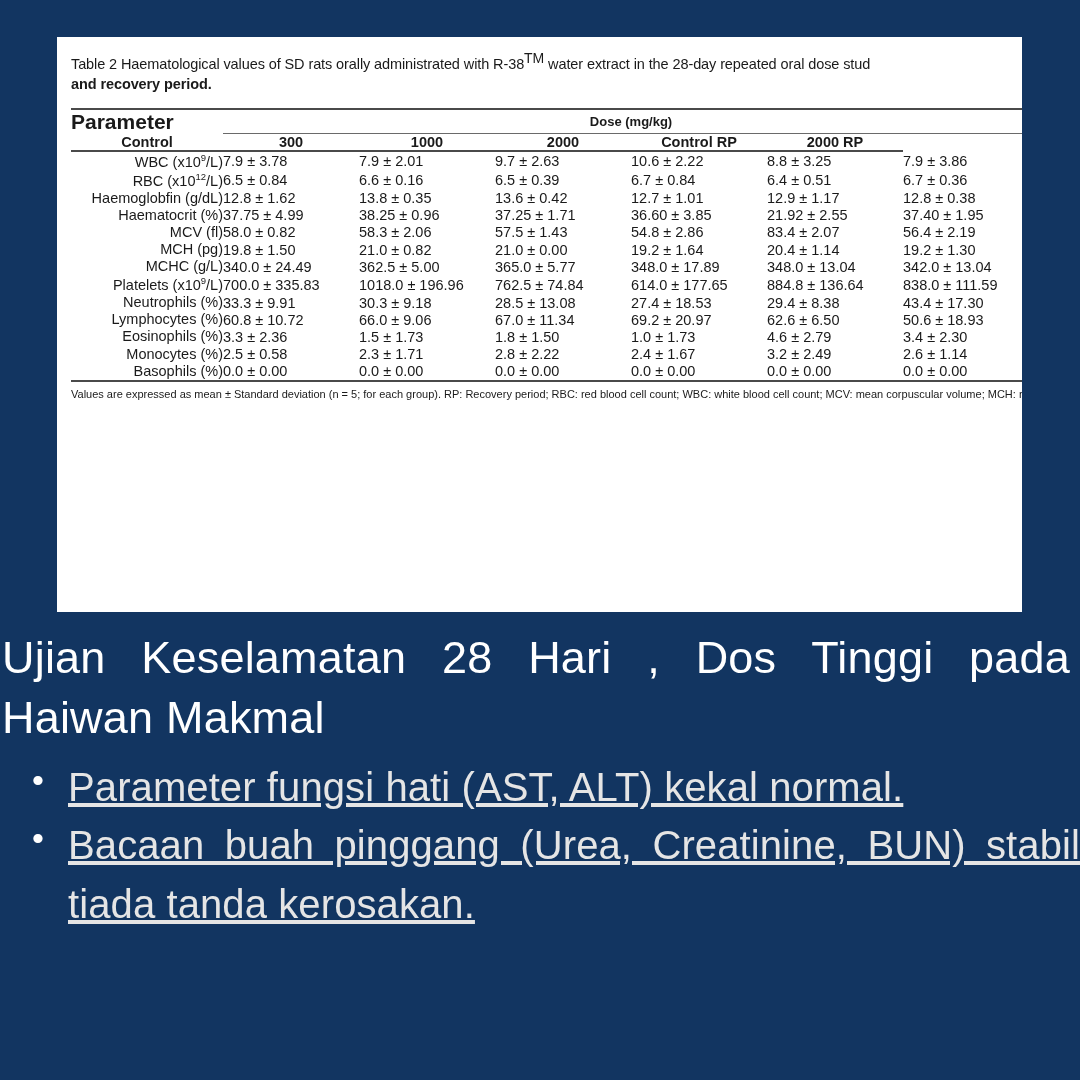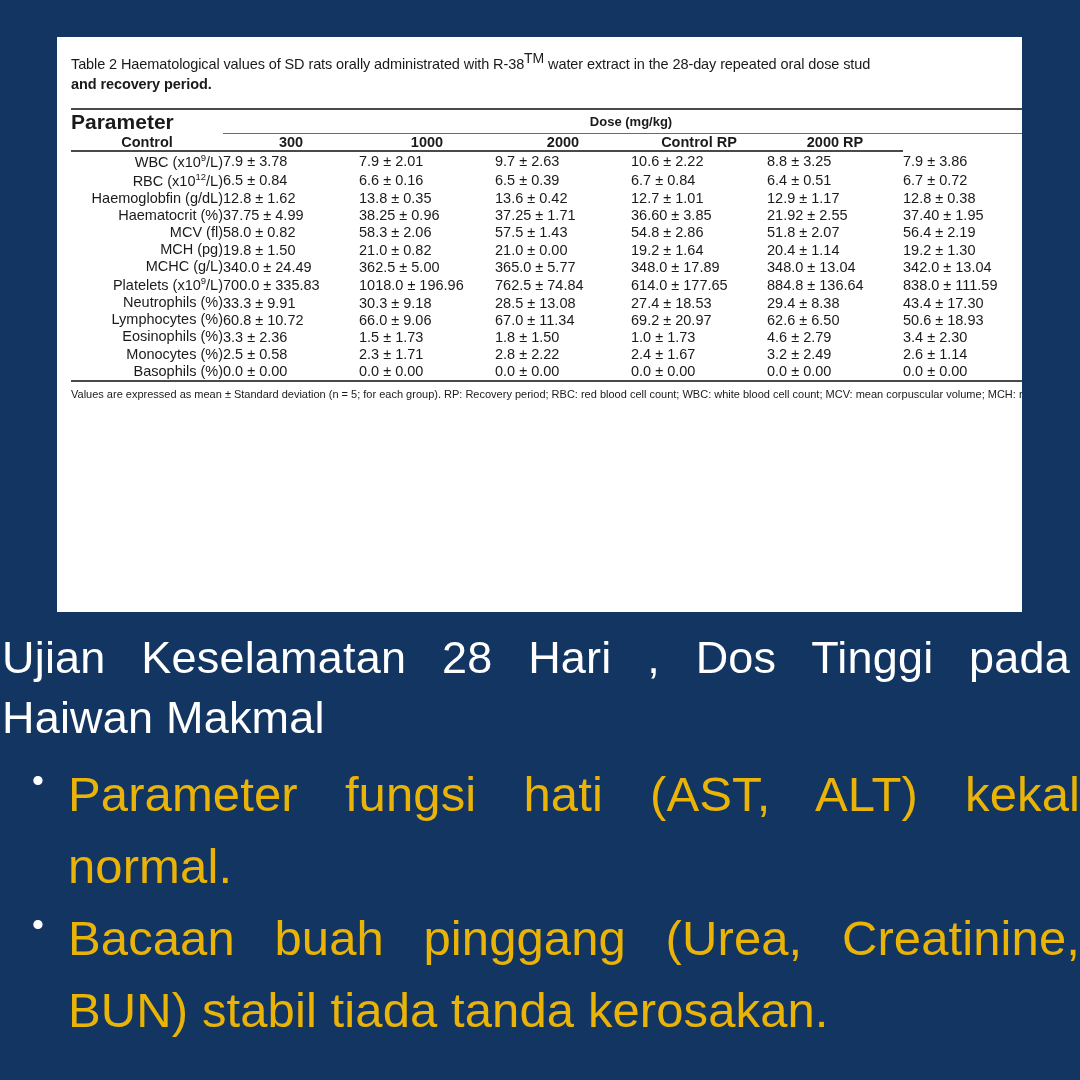--- a/index.html
+++ b/index.html
@@ -136,29 +136,30 @@
   }
 
   ul.slide-bullets {
     list-style: none;
     margin-top: 10px;
     padding: 0 0 0 26px;
   }
 
   ul.slide-bullets li {
     position: relative;
-    color: #eab308;
-    font-family: "Liberation Sans", sans-serif;
-    font-size: 49px;
+    color: #e5e5e5;
+    font-family: "Liberation Sans", sans-serif;
+    font-size: 40px;
     font-weight: 300;
     line-height: 1.47;
     padding-left: 42px;
     letter-spacing: 0.1px;
     text-align: justify;
     text-align-last: left;
+    text-decoration: underline;
   }
 
   ul.slide-bullets li::before {
     content: "•";
     position: absolute;
     left: 6px;
     top: -2px;
     font-size: 34px;
     color: #ffffff;
   }
@@ -209,21 +210,21 @@
             <td class="val-cell">8.8 ± 3.25</td>
             <td class="val-cell">7.9 ± 3.86</td>
           </tr>
           <tr>
             <td class="param-cell">RBC (x10<sup>12</sup>/L)</td>
             <td class="val-cell">6.5 ± 0.84</td>
             <td class="val-cell">6.6 ± 0.16</td>
             <td class="val-cell">6.5 ± 0.39</td>
             <td class="val-cell">6.7 ± 0.84</td>
             <td class="val-cell">6.4 ± 0.51</td>
-            <td class="val-cell">6.7 ± 0.72</td>
+            <td class="val-cell">6.7 ± 0.36</td>
           </tr>
           <tr>
             <td class="param-cell">Haemoglobfin (g/dL)</td>
             <td class="val-cell">12.8 ± 1.62</td>
             <td class="val-cell">13.8 ± 0.35</td>
             <td class="val-cell">13.6 ± 0.42</td>
             <td class="val-cell">12.7 ± 1.01</td>
             <td class="val-cell">12.9 ± 1.17</td>
             <td class="val-cell">12.8 ± 0.38</td>
           </tr>
@@ -235,21 +236,21 @@
             <td class="val-cell">36.60 ± 3.85</td>
             <td class="val-cell">21.92 ± 2.55</td>
             <td class="val-cell">37.40 ± 1.95</td>
           </tr>
           <tr>
             <td class="param-cell">MCV (fl)</td>
             <td class="val-cell">58.0 ± 0.82</td>
             <td class="val-cell">58.3 ± 2.06</td>
             <td class="val-cell">57.5 ± 1.43</td>
             <td class="val-cell">54.8 ± 2.86</td>
-            <td class="val-cell">51.8 ± 2.07</td>
+            <td class="val-cell">83.4 ± 2.07</td>
             <td class="val-cell">56.4 ± 2.19</td>
           </tr>
           <tr>
             <td class="param-cell">MCH (pg)</td>
             <td class="val-cell">19.8 ± 1.50</td>
             <td class="val-cell">21.0 ± 0.82</td>
             <td class="val-cell">21.0 ± 0.00</td>
             <td class="val-cell">19.2 ± 1.64</td>
             <td class="val-cell">20.4 ± 1.14</td>
             <td class="val-cell">19.2 ± 1.30</td>

